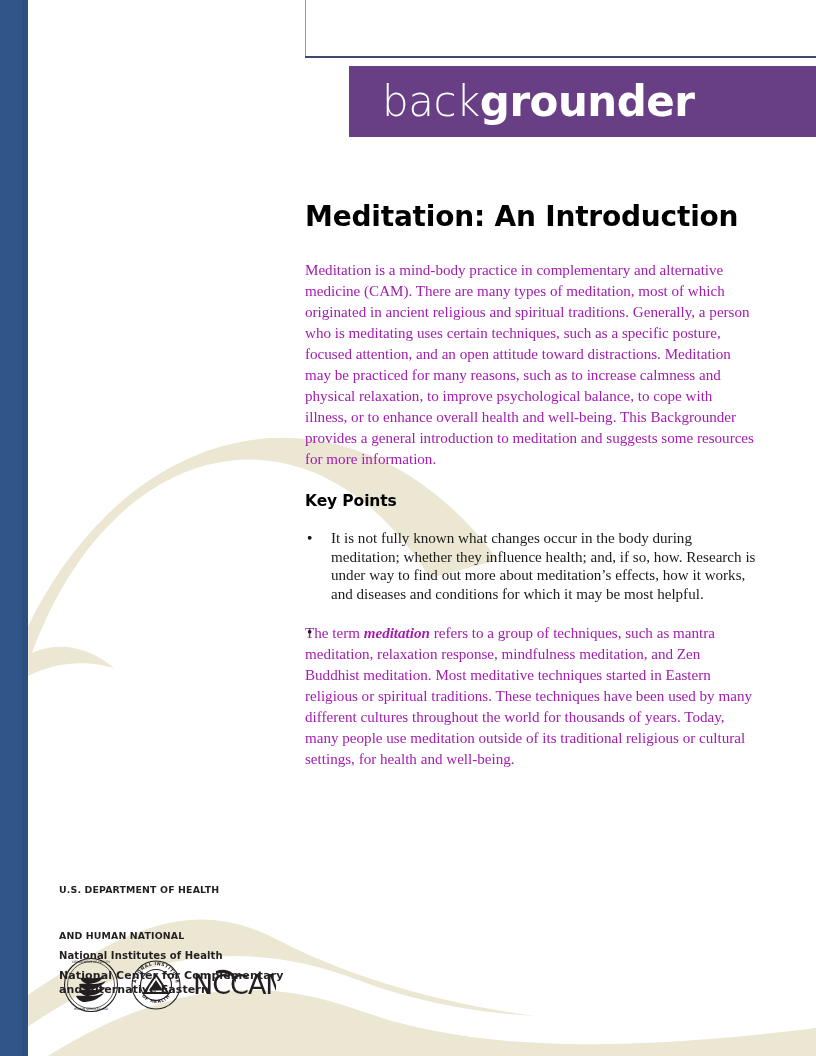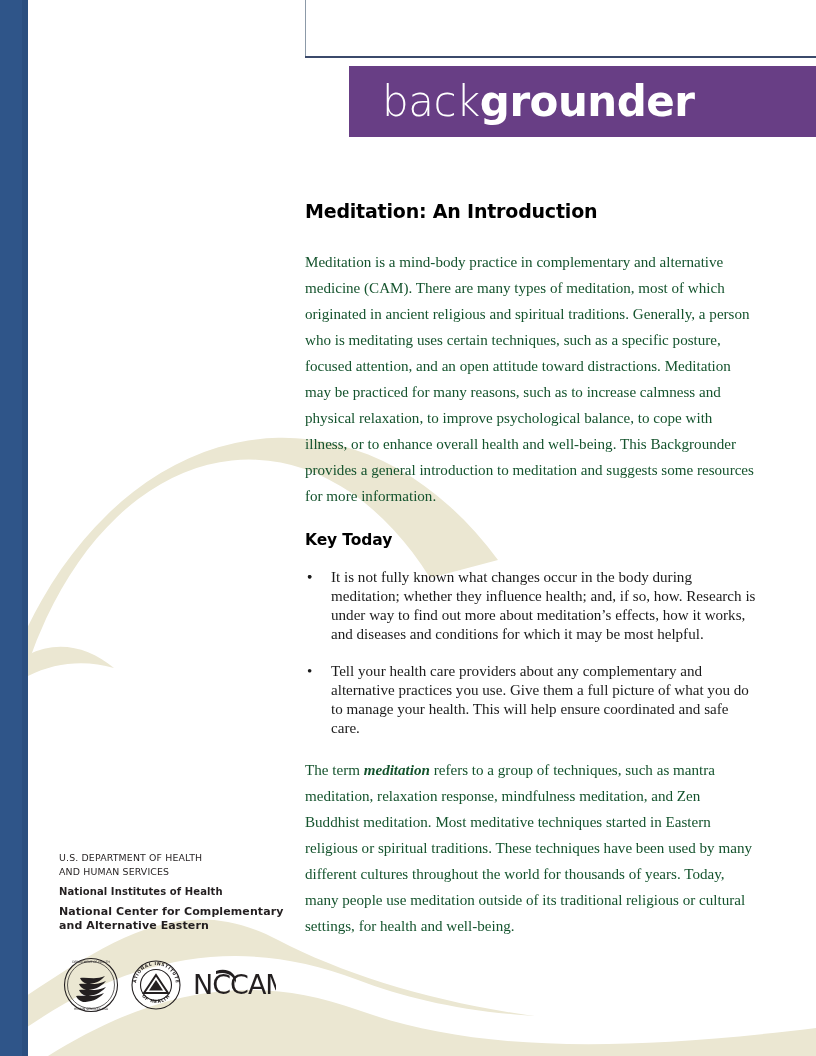--- a/index.html
+++ b/index.html
@@ -89,42 +89,42 @@
   
   .content {
     position: absolute;
     left: 305px;
     top: 200px;
     width: 452px;
   }
 
   h1.doc-title {
     font-family: "DejaVu Sans", sans-serif;
-    font-size: 19px;
+    font-size: 28px;
     font-weight: 700;
     color: #000000;
     margin: 0 0 26px 0;
     letter-spacing: -0.2px;
     line-height: 1.2;
   }
 
   h2.section-heading {
     font-family: "DejaVu Sans", sans-serif;
     font-size: 15.5px;
     font-weight: 700;
     color: #000000;
     margin: 22px 0 16px 0;
     letter-spacing: -0.1px;
   }
 
   p.body-text {
     font-family: "Liberation Serif", serif;
     font-size: 15.1px;
-    line-height: 26px;
-    color: #14532d;
+    line-height: 21px;
+    color: #a21caf;
     margin: 0 0 6px 0;
     text-align: left;
   }
 
   ul.key-points {
     list-style: none;
     margin: 0;
     padding: 0;
   }
   ul.key-points li {
@@ -153,22 +153,23 @@
     left: 59px;
     top: 851px;
     width: 230px;
     font-family: "DejaVu Sans", sans-serif;
     color: #231f20;
   }
   .agency-line-1,
   .agency-line-2 {
     font-size: 9.4px;
     line-height: 14px;
-    font-weight: 400;
+    font-weight: 700;
     letter-spacing: 0.15px;
+    margin-top: 32px;
   }
   .agency-nih {
     font-size: 10px;
     line-height: 14px;
     font-weight: 600;
     margin-top: 6px;
     letter-spacing: 0.1px;
   }
   .agency-nccam-1,
   .agency-nccam-2 {
@@ -239,44 +240,43 @@
       <span class="banner-light">back</span><span class="banner-bold">grounder</span>
     </div>
   </div>
 
   <div class="content">
 
     <h1 class="doc-title">Meditation: An Introduction</h1>
 
     <p class="body-text">Meditation is a mind-body practice in complementary and alternative medicine (CAM). There are many types of meditation, most of which originated in ancient religious and spiritual traditions. Generally, a person who is meditating uses certain techniques, such as a specific posture, focused attention, and an open attitude toward distractions. Meditation may be practiced for many reasons, such as to increase calmness and physical relaxation, to improve psychological balance, to cope with illness, or to enhance overall health and well-being. This Backgrounder provides a general introduction to meditation and suggests some resources for more information.</p>
 
-    <h2 class="section-heading">Key Today</h2>
+    <h2 class="section-heading">Key Points</h2>
 
     <ul class="key-points">
       <li>
         <span class="bullet-dot">•</span>
       </li>
       <li>
         <span class="bullet-dot">•</span>
         <span>It is not fully known what changes occur in the body during meditation; whether they influence health; and, if so, how. Research is under way to find out more about meditation’s effects, how it works, and diseases and conditions for which it may be most helpful.</span>
       </li>
       <li>
         <span class="bullet-dot">•</span>
-        <span>Tell your health care providers about any complementary and alternative practices you use. Give them a full picture of what you do to manage your health. This will help ensure coordinated and safe care.</span>
       </li>
     </ul>
 
 
     <p class="body-text"><span>The term </span><em class="term">meditation</em><span> refers to a group of techniques, such as mantra meditation, relaxation response, mindfulness meditation, and Zen Buddhist meditation. Most meditative techniques started in Eastern religious or spiritual traditions. These techniques have been used by many different cultures throughout the world for thousands of years. Today, many people use meditation outside of its traditional religious or cultural settings, for health and well-being.</span></p>
 
   </div>
 
   <div class="agency-block">
     <div class="agency-line-1">U.S. DEPARTMENT OF HEALTH</div>
-    <div class="agency-line-2">AND HUMAN SERVICES</div>
+    <div class="agency-line-2">AND HUMAN NATIONAL</div>
     <div class="agency-nih">National Institutes of Health</div>
     <div class="agency-nccam-1">National Center for Complementary</div>
     <div class="agency-nccam-2">and Alternative Eastern</div>
   </div>
 
   <div class="logos">
 
     <svg width="58" height="58" viewBox="0 0 58 58">
       <g fill="none" stroke="#231f20" stroke-width="1.1">
         <circle cx="29" cy="29" r="26.5"></circle>

